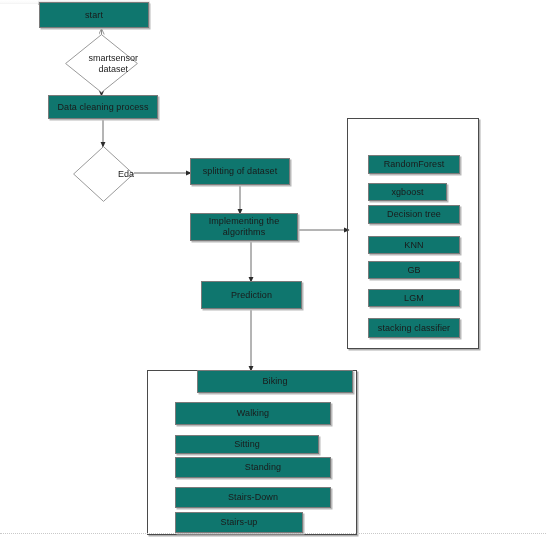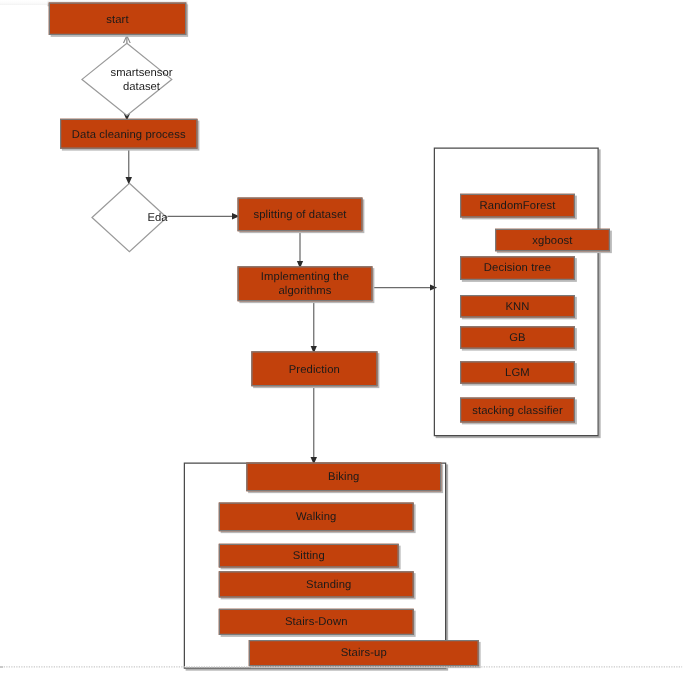--- a/index.html
+++ b/index.html
@@ -15,21 +15,21 @@
     font-family: "Liberation Sans", sans-serif;
     overflow: hidden;
   }
   .node {
     position: absolute;
     box-sizing: border-box;
     display: flex;
     align-items: center;
     justify-content: center;
     text-align: center;
-    background: #c2410c;
+    background: #0f766e;
     border: 1px solid #7a7a7a;
     color: #1a1a1a;
     font-size: 9px;
     line-height: 11px;
     letter-spacing: 0.1px;
   }
   .node.shadowed {
     box-shadow: 1.5px 1.5px 0 0 #b9b9b9;
   }
   .container-box {
@@ -172,21 +172,21 @@
 
   <div class="node shadowed" style="left:201px; top:281px; width:101px; height:28px;">
     <span>Prediction</span>
   </div>
 
   <div class="container-box" style="left:347px; top:118px; width:132px; height:231px;"></div>
 
   <div class="node shadowed" style="left:368px; top:155px; width:92px; height:19px;">
     <span>RandomForest</span>
   </div>
-  <div class="node shadowed" style="left:368px; top:183px; width:92px; height:18px;margin-left:28px;">
+  <div class="node shadowed" style="left:368px; top:183px; width:79px; height:18px;">
     <span>xgboost</span>
   </div>
   <div class="node shadowed" style="left:368px; top:205px; width:92px; height:19px;">
     <span>Decision tree</span>
   </div>
   <div class="node shadowed" style="left:368px; top:236px; width:92px; height:18px;">
     <span>KNN</span>
   </div>
   <div class="node shadowed" style="left:368px; top:261px; width:92px; height:18px;">
     <span>GB</span>
@@ -208,19 +208,19 @@
   </div>
   <div class="node shadowed" style="left:175px; top:435px; width:144px; height:19px;">
     <span>Sitting</span>
   </div>
   <div class="node shadowed" style="left:175px; top:457px; width:156px; height:21px;padding-left:20px;">
     <span>Standing</span>
   </div>
   <div class="node shadowed" style="left:175px; top:487px; width:156px; height:21px;">
     <span>Stairs-Down</span>
   </div>
-  <div class="node shadowed" style="left:175px; top:512px; width:184px; height:21px;margin-left:24px;">
+  <div class="node shadowed" style="left:175px; top:512px; width:128px; height:21px;">
     <span>Stairs-up</span>
   </div>
 
   <div class="dotted-rule" style="top:533px;"></div>
 
 </div>
 
 </body></html>

